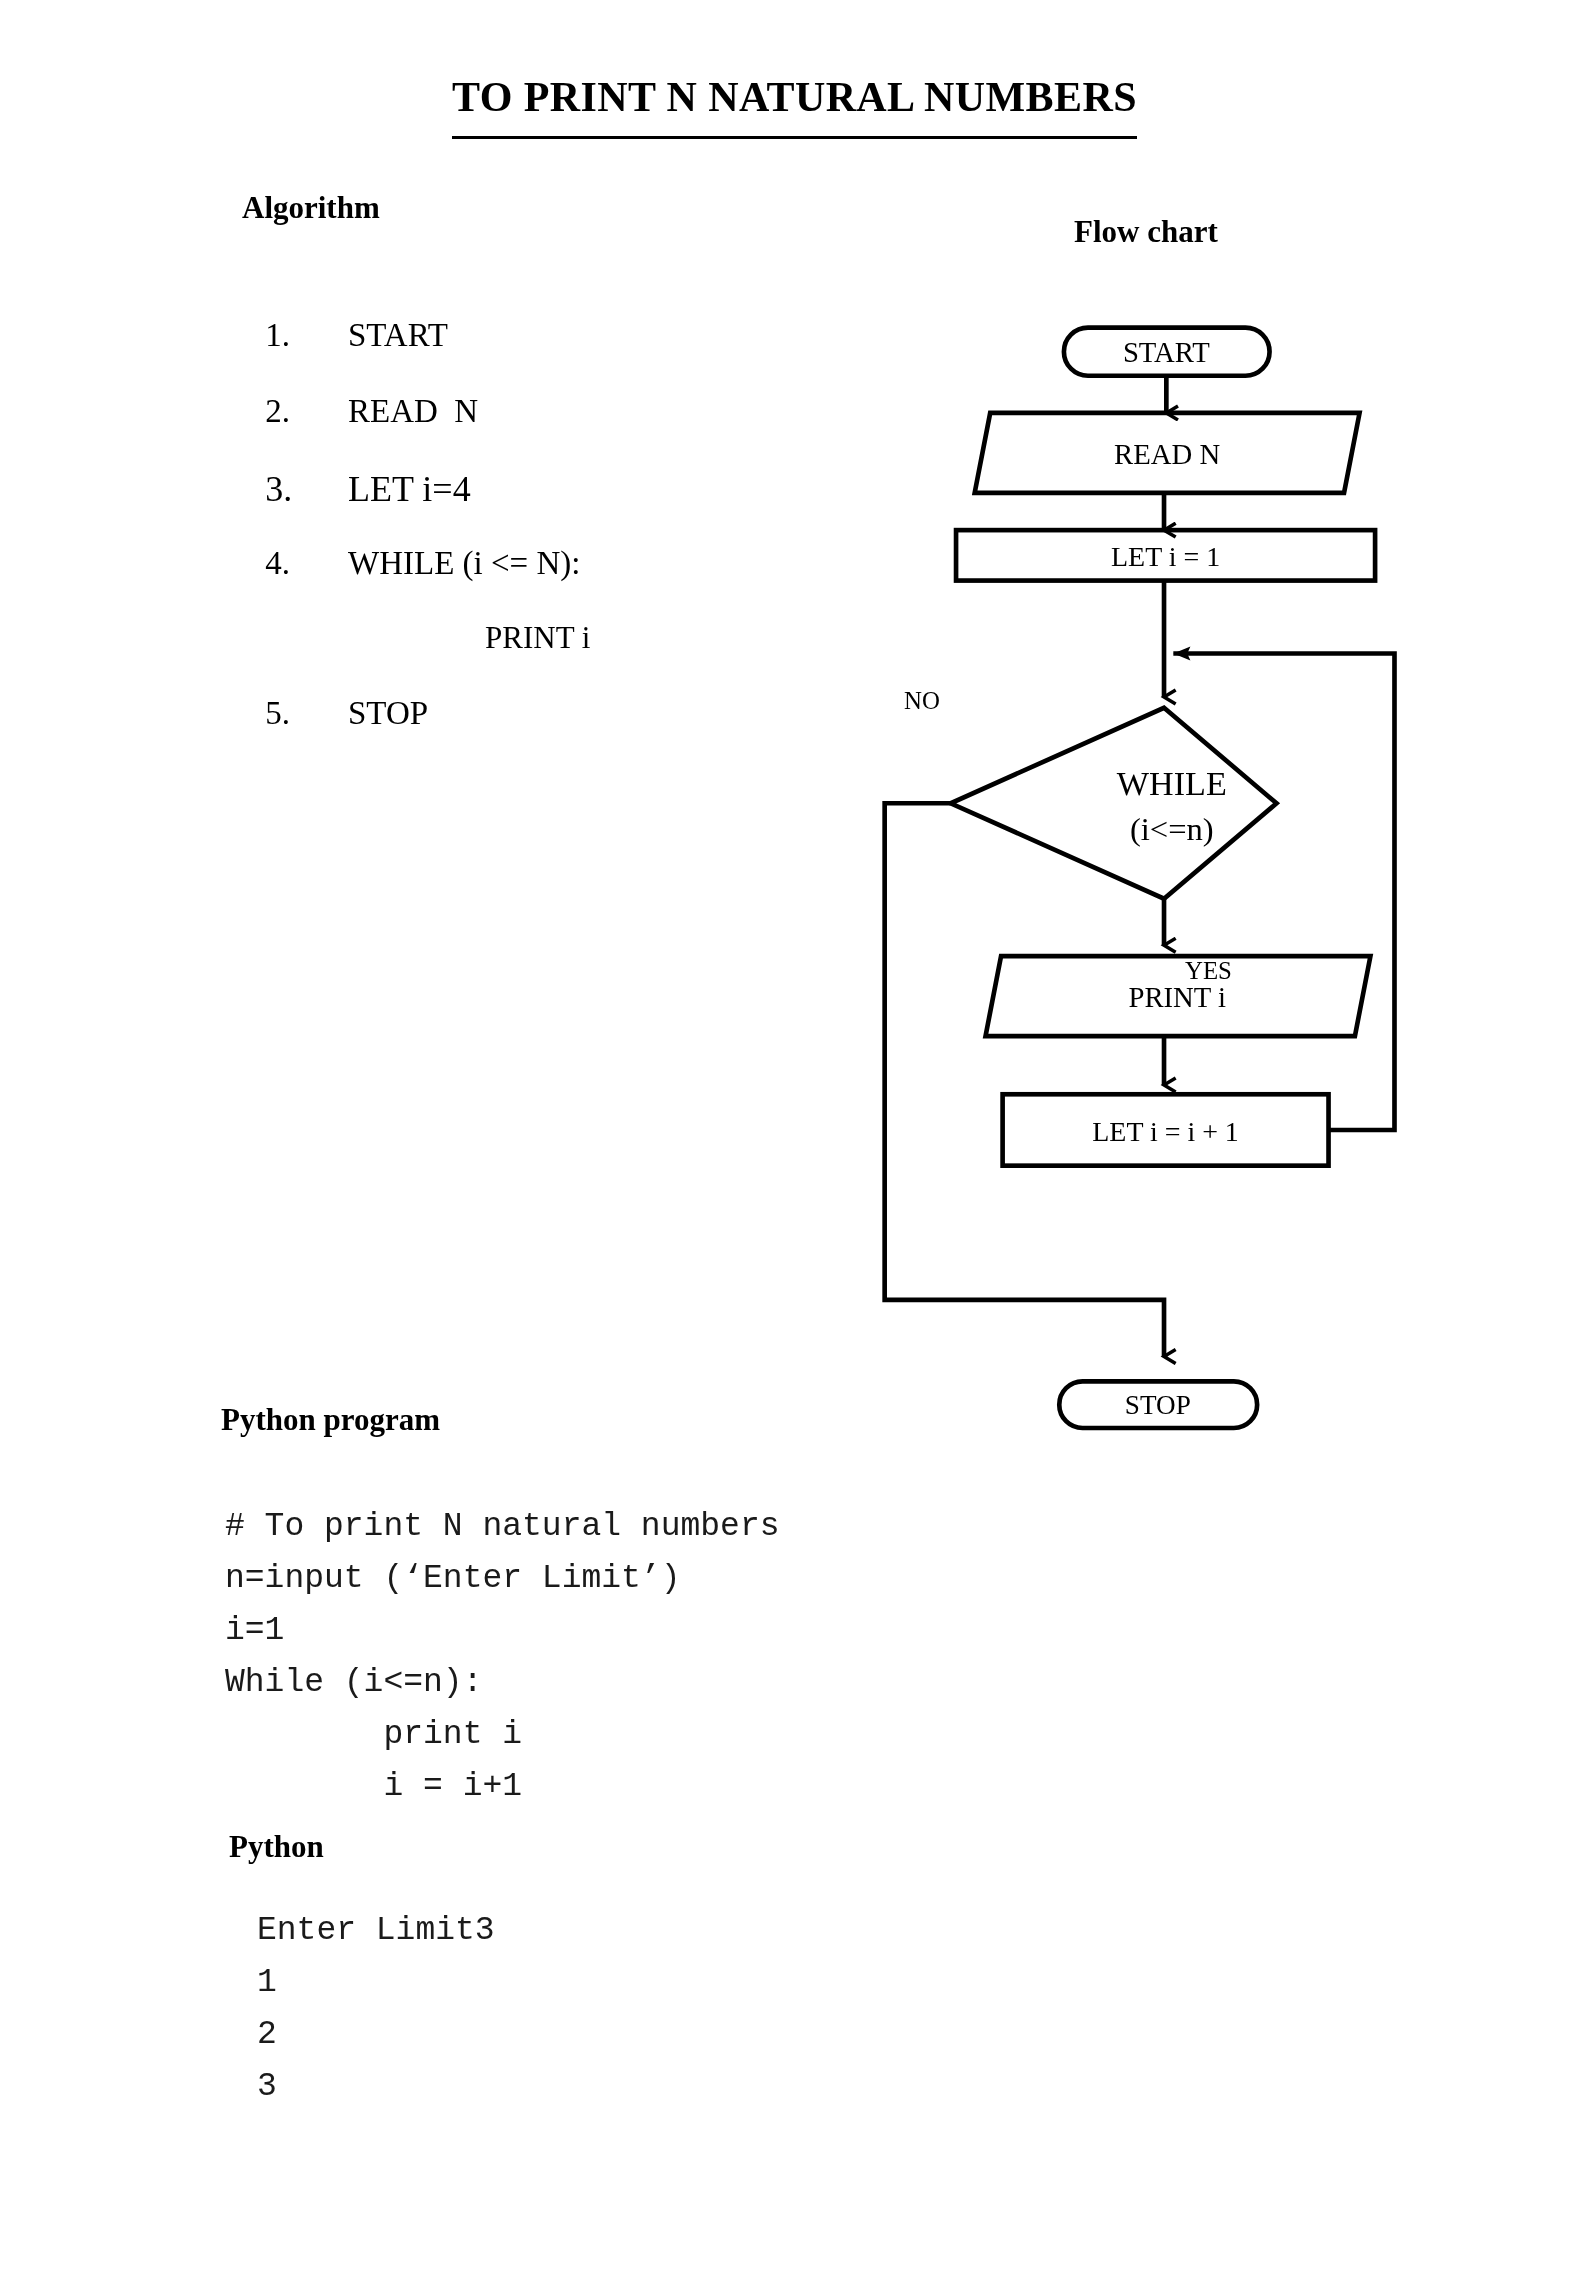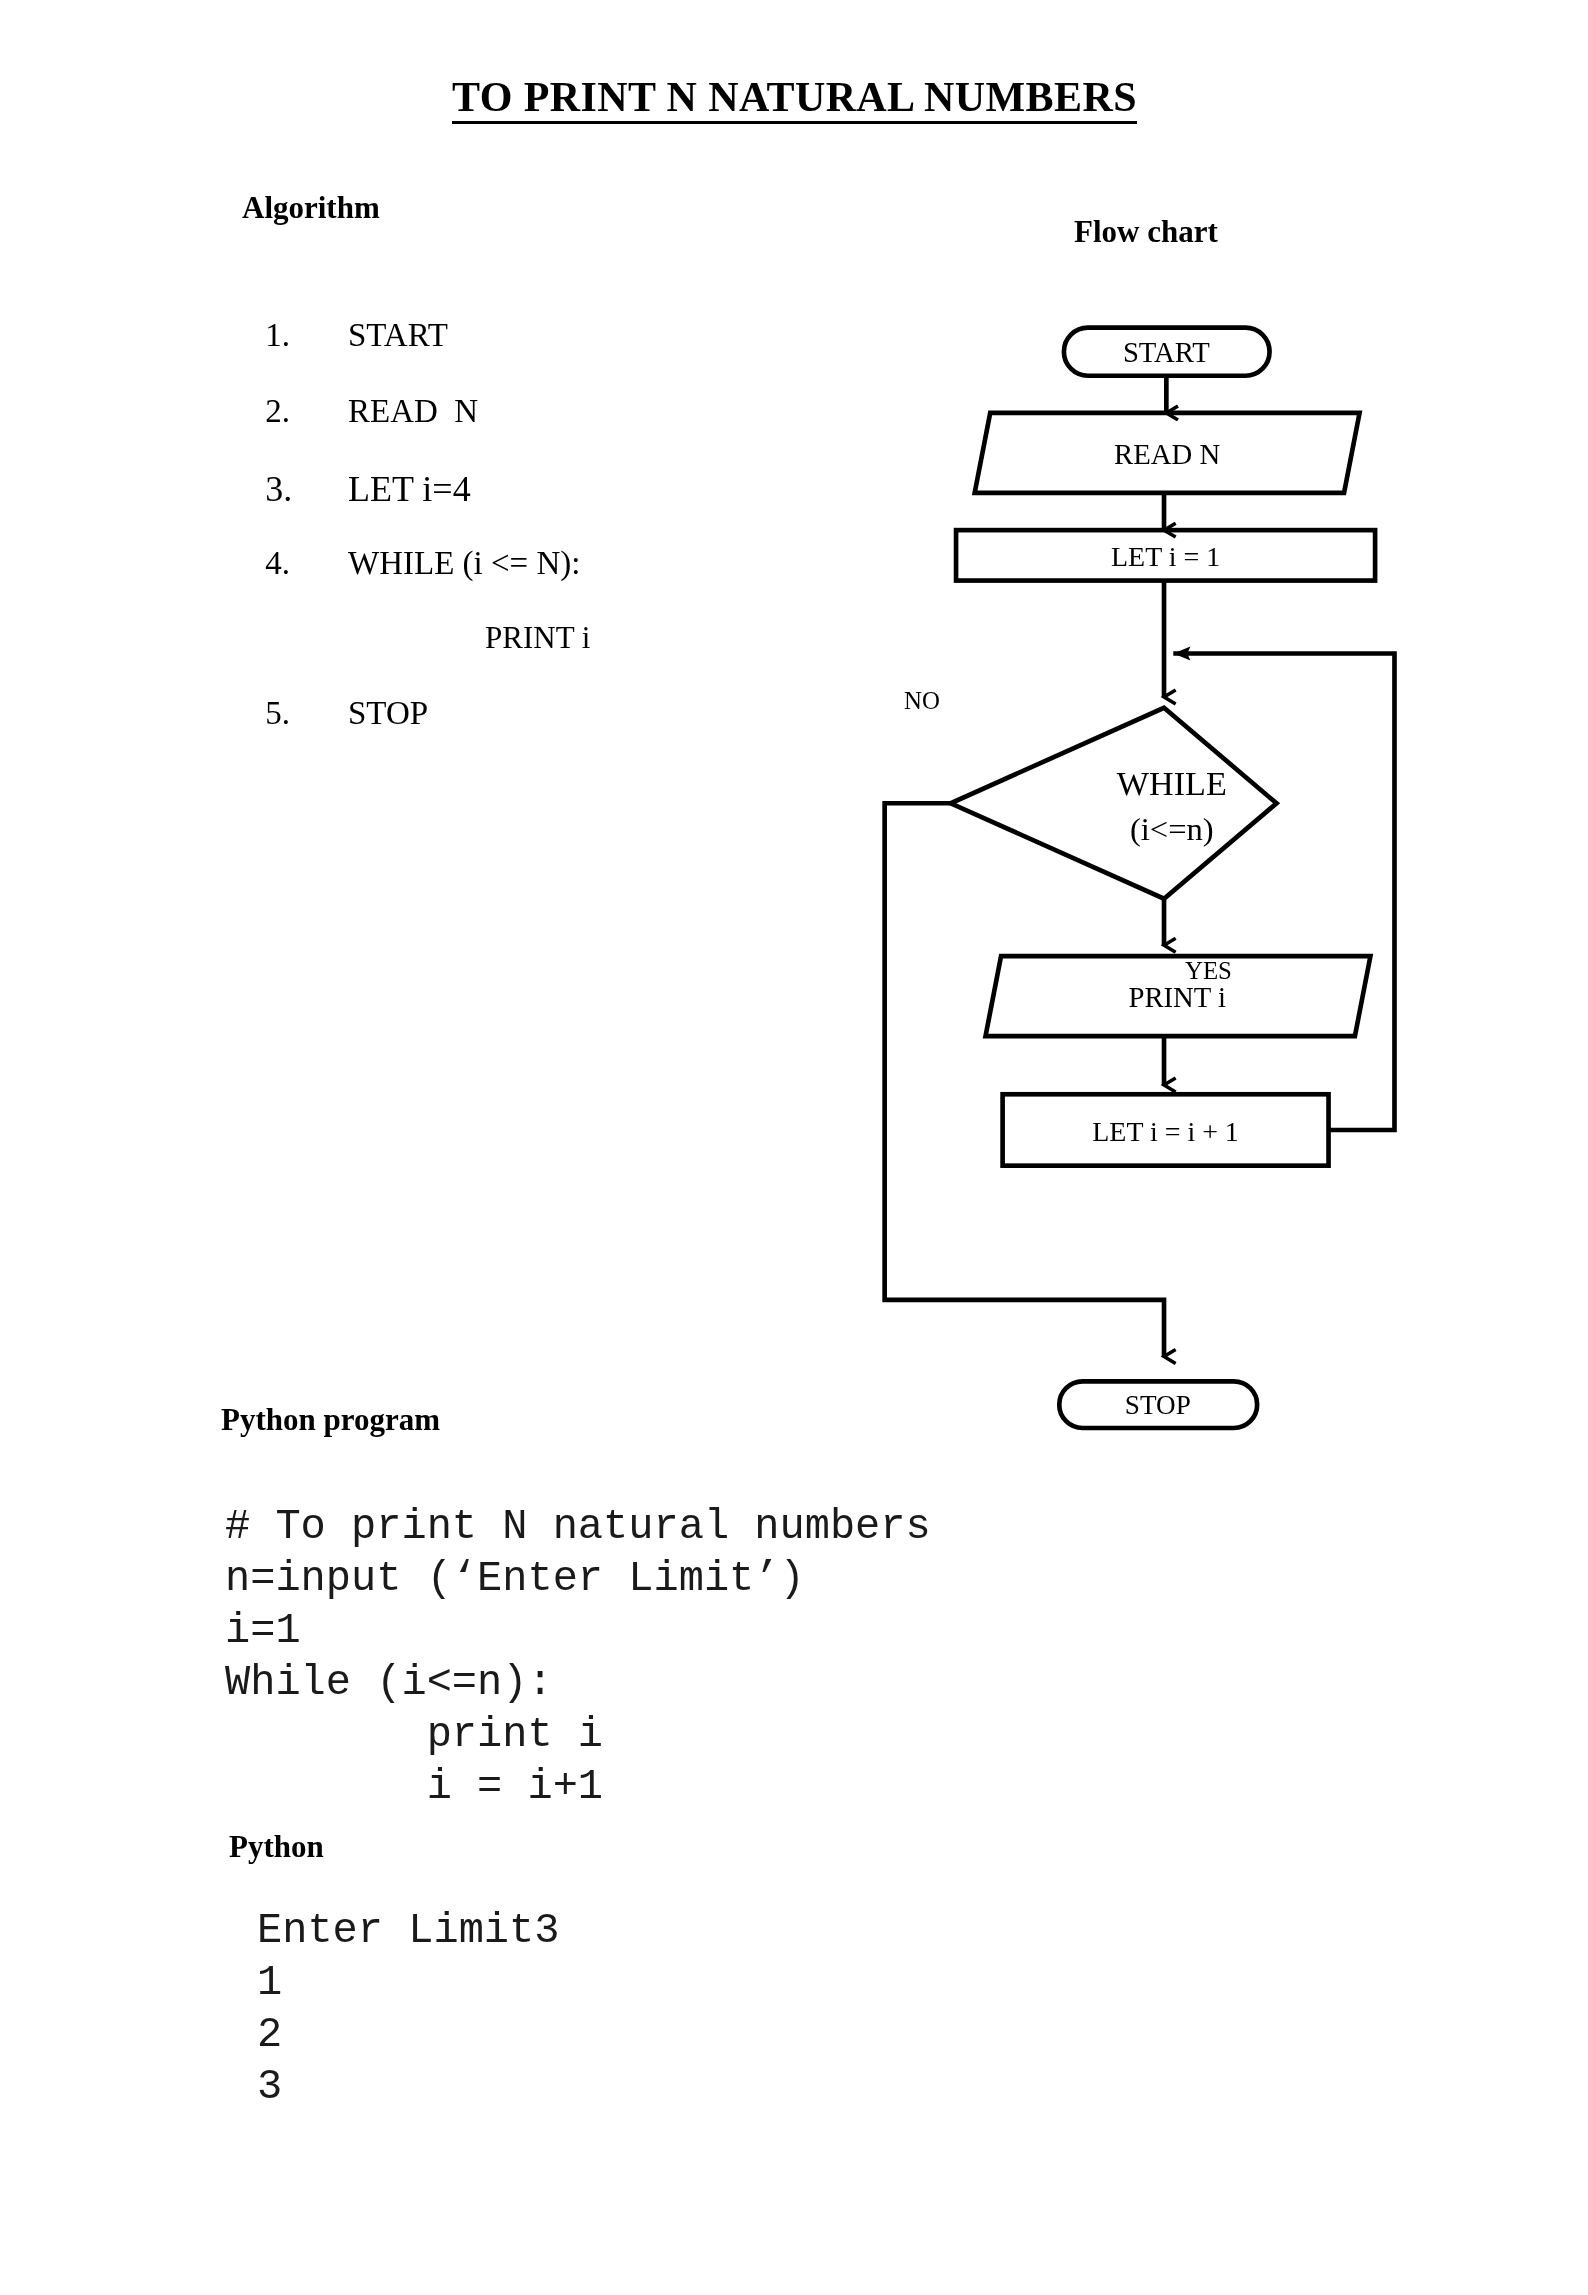--- a/index.html
+++ b/index.html
@@ -29,21 +29,21 @@
     left: 0;
     width: 1589px;
     text-align: center;
     font-size: 42px;
     font-weight: bold;
     letter-spacing: 0.4px;
     line-height: 1;
   }
   .doc-title span {
     border-bottom: 3.1px solid #000;
-    padding-bottom: 1px;
+    padding-bottom: 16px;
   }
 
   
   .heading {
     position: absolute;
     font-size: 31px;
     font-weight: bold;
     line-height: 1;
   }
   #algorithm-heading { left: 242px; top: 192px; }
@@ -105,21 +105,21 @@
   #flowchart svg { display: block; }
   .fc-label {
     font-family: "Liberation Serif", "DejaVu Serif", serif;
     fill: #000;
   }
 
   
   .code {
     position: absolute;
     font-family: "Liberation Mono", "DejaVu Sans Mono", monospace;
-    font-size: 42px;
+    font-size: 33px;
     line-height: 52px;
     white-space: pre;
     color: #1a1a1a;
   }
   #python-code { left: 225px; top: 1501px; }
   #output-code { left: 225px; top: 1905px; margin-left: 32px; }
 </style>
 </head>
 <body>
 

